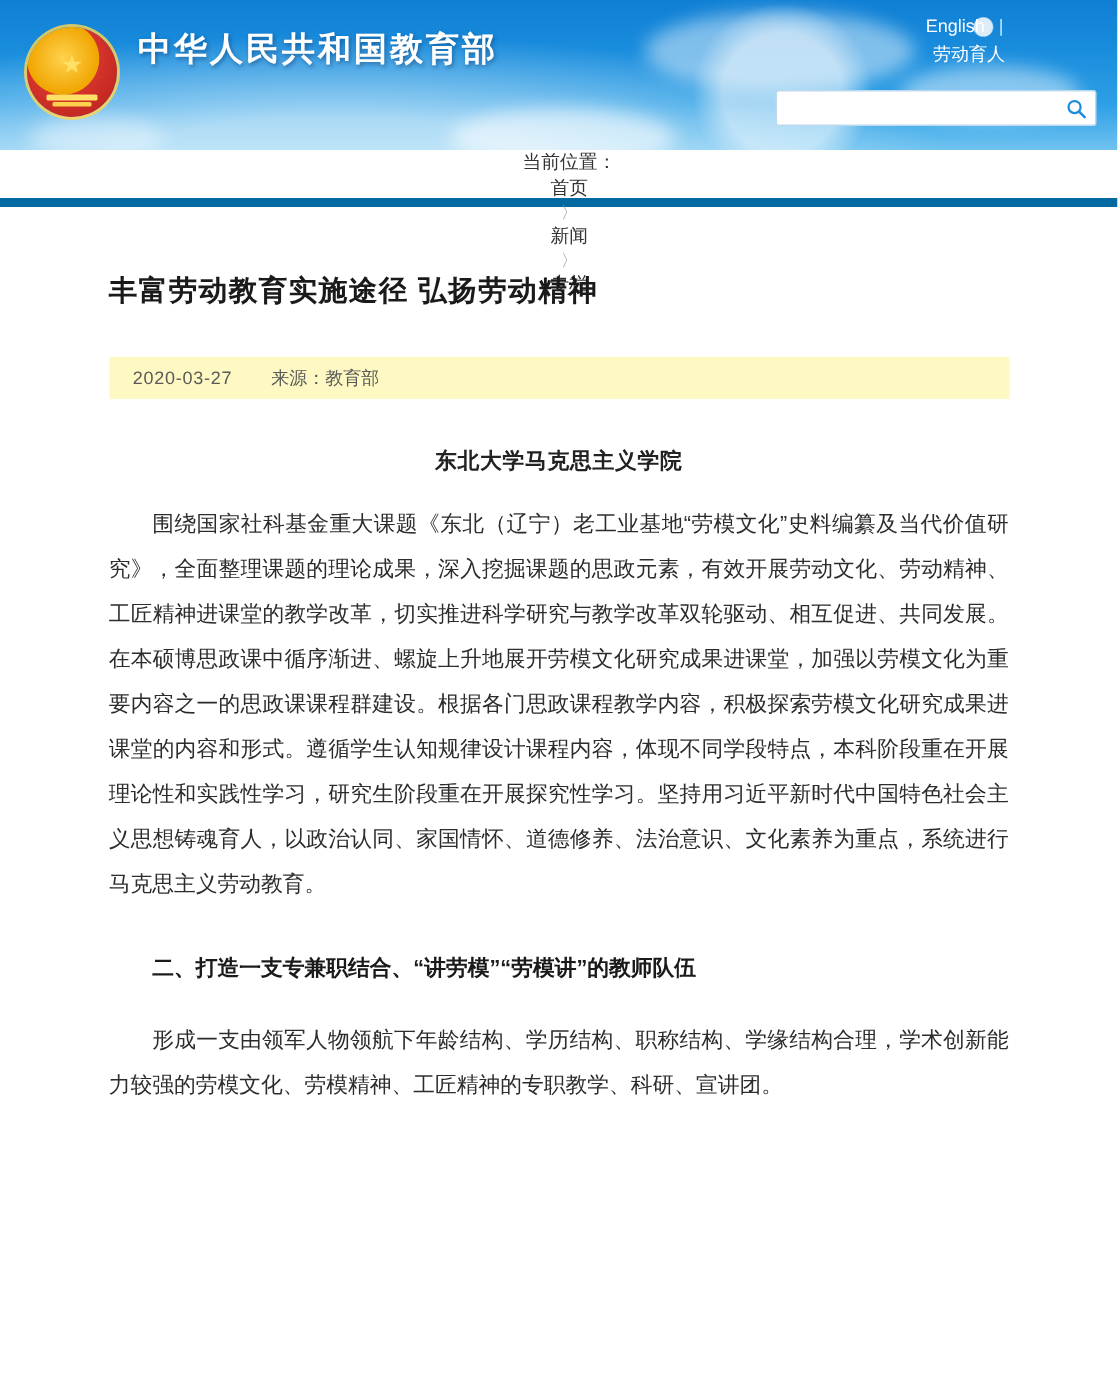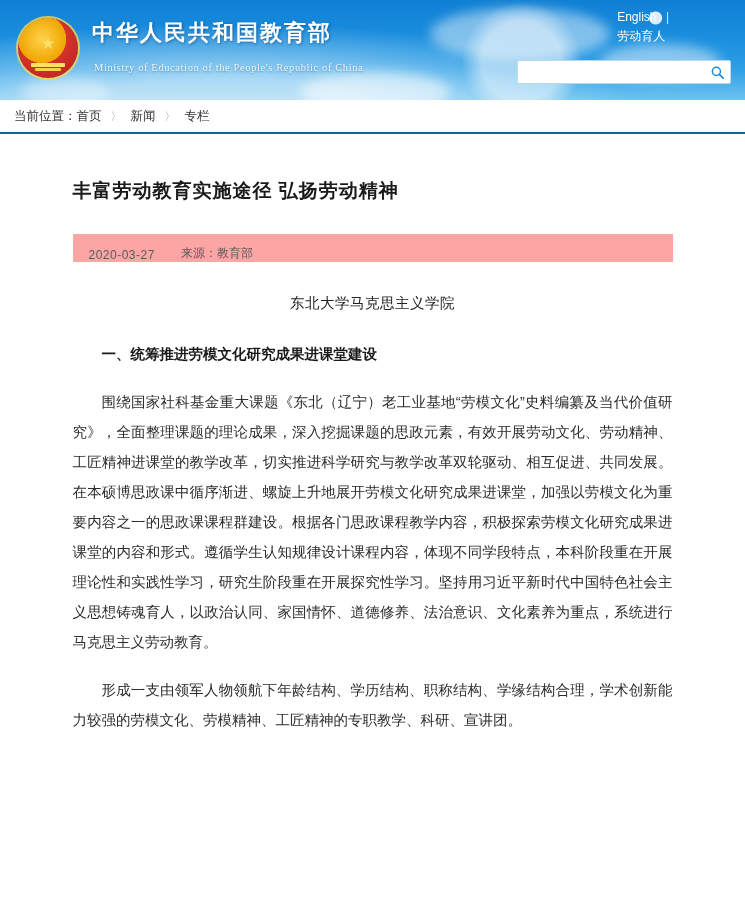--- a/index.html
+++ b/index.html
@@ -91,21 +91,21 @@
     font-family: "Liberation Serif", serif;
     text-shadow: 0 1px 2px rgba(0,40,90,0.4);
   }
 
   .top-links {
     position: absolute;
     right: 70px;
     top: 8px;
     color: #ffffff;
     font-size: 12px;
-    text-align: left;
+    text-align: center;
     line-height: 19px;
   }
   .top-links a {
     color: #ffffff;
     text-decoration: none;
   }
   .top-links .sep { color: #cfe9fb; margin: 0 6px; }
 
   .search-box {
     position: absolute;
@@ -136,27 +136,28 @@
     display: flex;
     align-items: center;
     justify-content: center;
     cursor: pointer;
   }
   .search-btn svg { display: block; }
 
   
   .breadcrumb-bar {
     height: 32px;
-    border-bottom: 2px solid #0369a1;
+    border-bottom: 6px solid #0369a1;
     display: flex;
     align-items: center;
     padding-left: 14px;
     font-size: 12.5px;
     color: #444;
     background: #fff;
+    flex-direction: column;
   }
   .breadcrumb-bar .label { color: #333; }
   .breadcrumb-bar a {
     color: #333;
     text-decoration: none;
     text-align: right;
   }
   .breadcrumb-bar .arrow {
     color: #9a9a9a;
     margin: 0 9px;
@@ -173,35 +174,36 @@
     text-align: left;
     font-size: 19px;
     font-weight: bold;
     color: #1a1a1a;
     letter-spacing: 1px;
     line-height: 30px;
   }
   .meta-bar {
     margin-top: 28px;
     height: 28px;
-    background: #fca5a5;
-    display: flex;
-    align-items: flex-end;
+    background: #fef9c3;
+    display: flex;
+    align-items: center;
     font-size: 12px;
     color: #5a5a5a;
     padding-left: 16px;
   }
   .meta-bar .date { margin-right: 26px; letter-spacing: 0.5px; }
 
   .byline {
     text-align: center;
     margin-top: 32px;
     font-size: 14.5px;
     color: #222;
     letter-spacing: 0.5px;
+    font-weight: bold;
   }
   p.para {
     margin: 18px 0 0 0;
     font-size: 14.5px;
     line-height: 30px;
     color: #2c2c2c;
     text-indent: 2em;
     text-align: justify;
   }
   p.para.heading {
@@ -219,21 +221,20 @@
   <div class="cloud c3"></div>
   <div class="cloud c4"></div>
 
   <div class="emblem">
     <div class="star">★</div>
     <div class="bar"></div>
     <div class="bar2"></div>
   </div>
 
   <div class="site-title">中华人民共和国教育部</div>
-  <div class="site-subtitle">Ministry of Education of the People's Republic of China</div>
 
   <div class="top-links">
     <div>
       <a href="#">English</a>
       <span class="sep">|</span>
     </div>
     <div>
       <a href="#">劳动育人</a>
     </div>
   </div>
@@ -262,19 +263,19 @@
   <div class="article-title">丰富劳动教育实施途径 弘扬劳动精神</div>
 
   <div class="meta-bar">
     <span class="date">2020-03-27</span>
     <span class="source">来源：教育部</span>
   </div>
 
   <div class="byline">东北大学马克思主义学院</div>
 
   <div>
-    <p class="para heading">一、统筹推进劳模文化研究成果进课堂建设</p>
     <p class="para">围绕国家社科基金重大课题《东北（辽宁）老工业基地“劳模文化”史料编纂及当代价值研究》，全面整理课题的理论成果，深入挖掘课题的思政元素，有效开展劳动文化、劳动精神、工匠精神进课堂的教学改革，切实推进科学研究与教学改革双轮驱动、相互促进、共同发展。在本硕博思政课中循序渐进、螺旋上升地展开劳模文化研究成果进课堂，加强以劳模文化为重要内容之一的思政课课程群建设。根据各门思政课程教学内容，积极探索劳模文化研究成果进课堂的内容和形式。遵循学生认知规律设计课程内容，体现不同学段特点，本科阶段重在开展理论性和实践性学习，研究生阶段重在开展探究性学习。坚持用习近平新时代中国特色社会主义思想铸魂育人，以政治认同、家国情怀、道德修养、法治意识、文化素养为重点，系统进行马克思主义劳动教育。</p>
+    <p class="para heading">二、打造一支专兼职结合、“讲劳模”“劳模讲”的教师队伍</p>
     <p class="para">形成一支由领军人物领航下年龄结构、学历结构、职称结构、学缘结构合理，学术创新能力较强的劳模文化、劳模精神、工匠精神的专职教学、科研、宣讲团。</p>
 
   </div>
 
 </div>
 
 </body></html>

